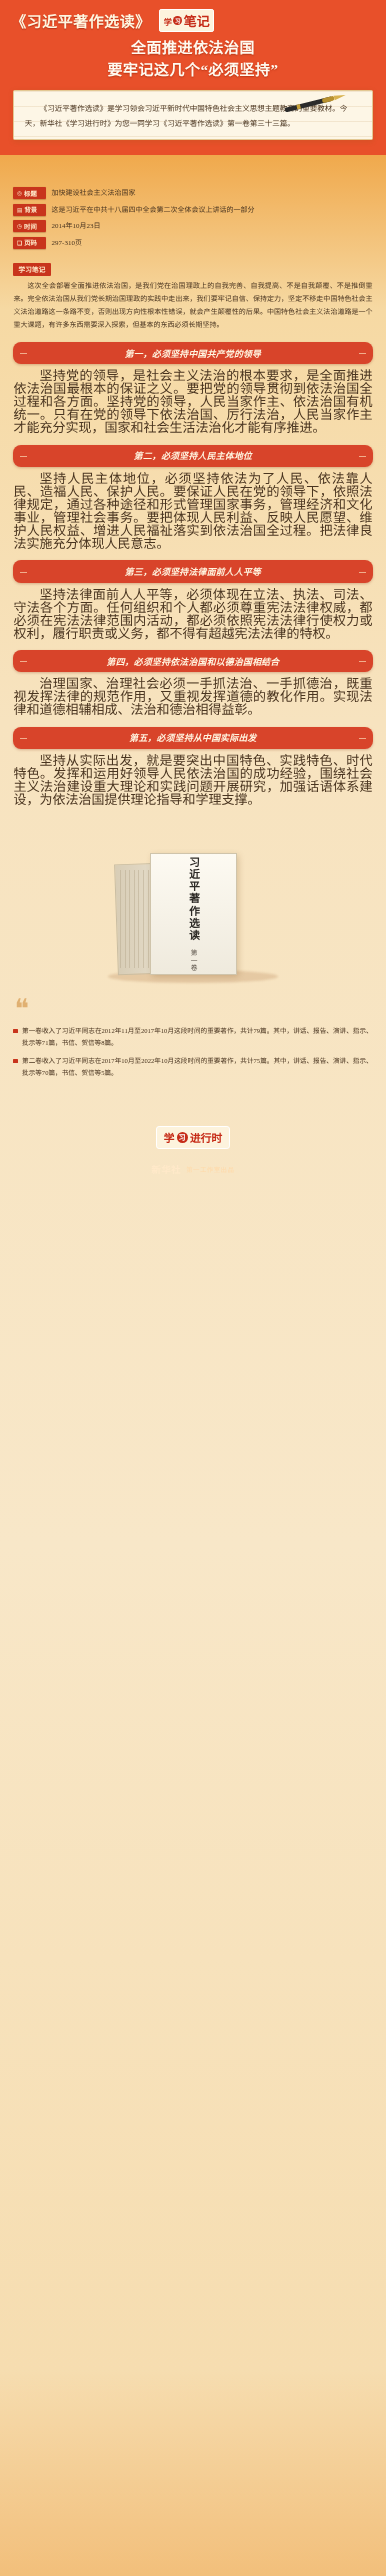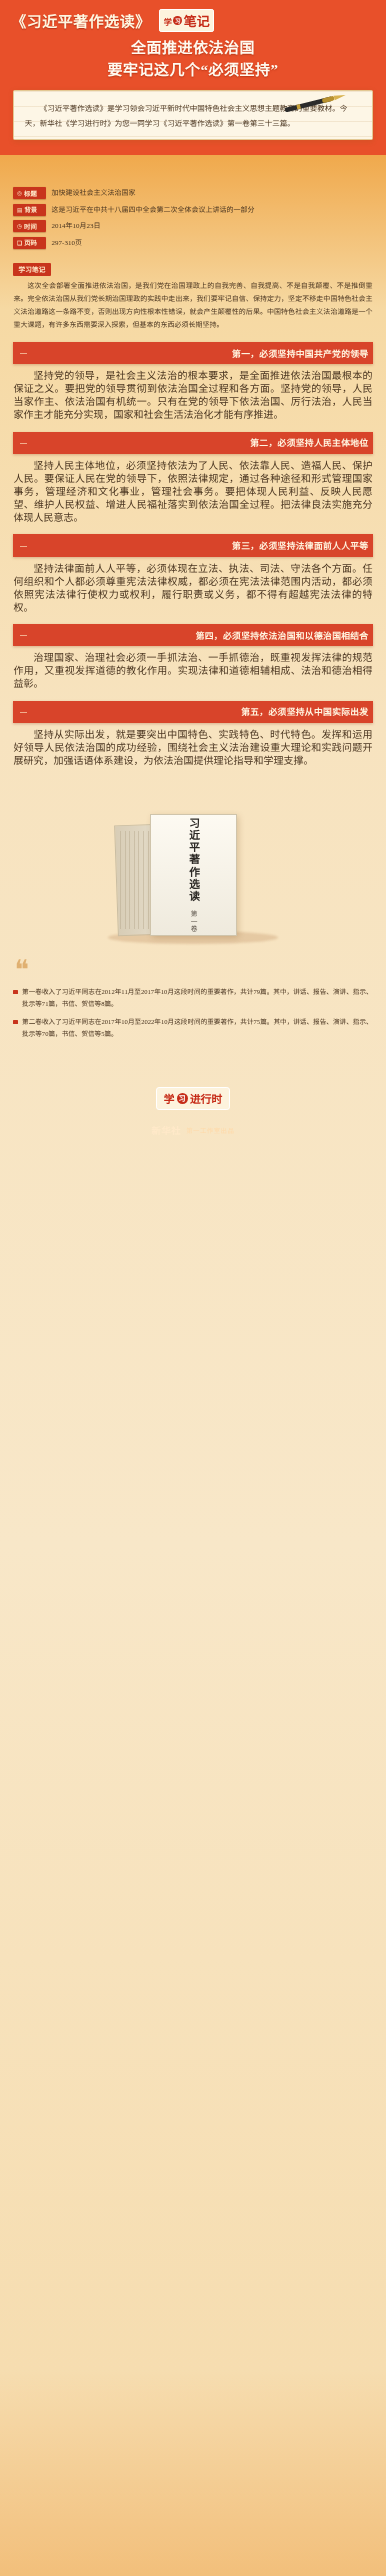--- a/index.html
+++ b/index.html
@@ -142,37 +142,38 @@
   .body-text p { margin:0 0 2.1px 0; text-indent:2em; }
 
   
   .point { padding:0 13.4px; margin-top:10.3px; }
   .point-head {
     background:#d8442a;
     color:#fff4df;
     font-family:"Liberation Serif","DejaVu Serif",serif;
     font-size:8.8px;
     font-weight:bold;
-    text-align:right;
+    text-align:center;
     padding:4.6px 4.1px;
-    border-radius:0;
+    border-radius:8px;
     letter-spacing:0.3px;
     box-shadow:0 1px 2.6px rgba(140,40,10,.28);
     position:relative;
+    font-style:italic;
   }
   .point-head::before, .point-head::after{
     content:"";
     position:absolute; top:50%; width:7.2px;height:1px;background:rgba(255,230,195,.65);
   }
   .point-head::before{ left:6.2px; }
   .point-head::after{ right:6.2px; }
   .point-body {
     padding-top:5.2px;
     font-family:"Liberation Serif","DejaVu Serif",serif;
-    font-size:10px;
+    font-size:13px;
     line-height:13px;
     color:#4a3520;
     text-align:justify;
   }
   .point-body p { margin:0 0 2.1px 0; text-indent:2em; }
 
   
   .book-area {
     margin-top:18.5px;
     height:170px;

